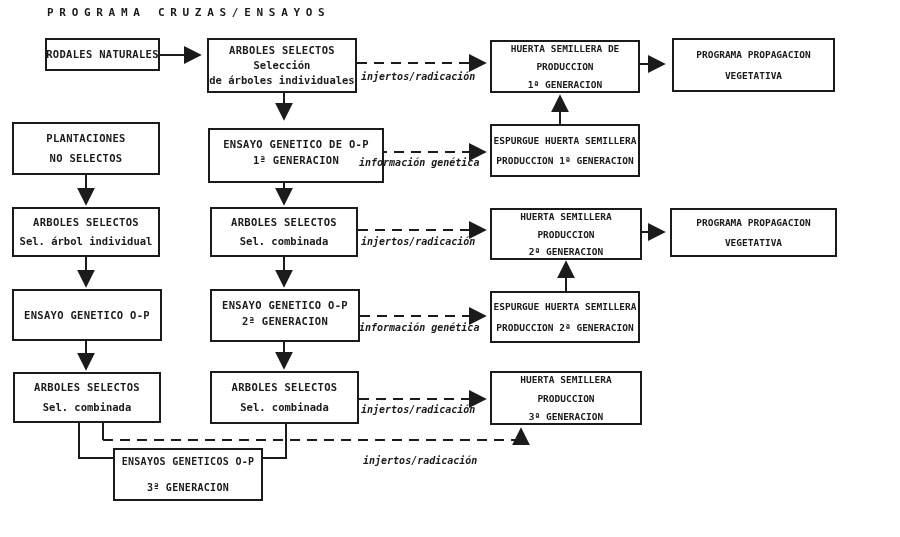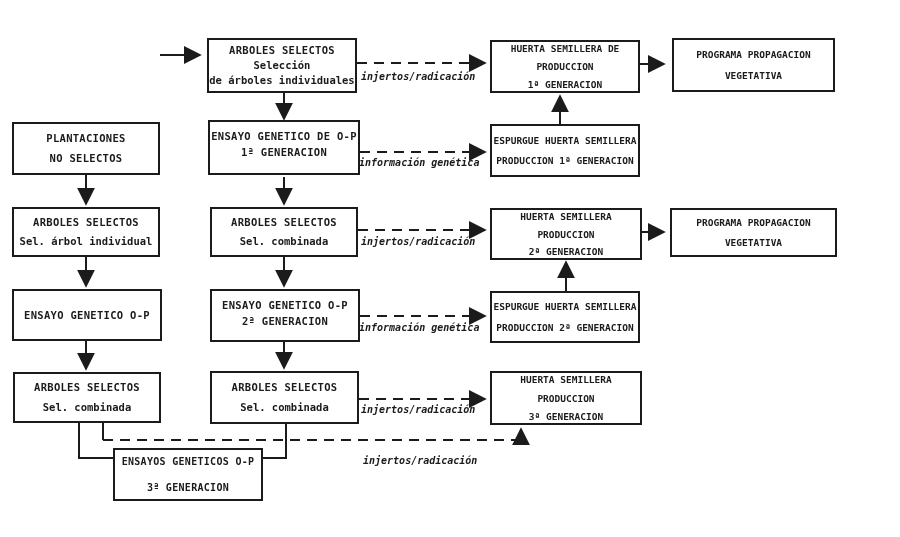--- a/index.html
+++ b/index.html
@@ -65,34 +65,38 @@
     <g stroke="#1b1b1b" stroke-width="2" fill="none" stroke-dasharray="10 7">
       <line x1="357" y1="63" x2="485" y2="63" marker-end="url(#ah)"></line>
       <line x1="360" y1="152" x2="485" y2="152" marker-end="url(#ah)"></line>
       <line x1="358" y1="230" x2="485" y2="230" marker-end="url(#ah)"></line>
       <line x1="360" y1="316" x2="485" y2="316" marker-end="url(#ah)"></line>
       <line x1="359" y1="399" x2="485" y2="399" marker-end="url(#ah)"></line>
       <line x1="103" y1="440" x2="519" y2="440"></line>
     </g>
   </svg>
 
+  <div class="flow-header" style="left:47px;top:6px;letter-spacing:5.7px">PROGRAMA CRUZAS/ENSAYOS</div>
 
+  <div class="box cen" style="left:45px;top:38px;width:115px;height:33px">
+    <div class="t">RODALES NATURALES</div>
+  </div>
 
   <div class="box cen" style="left:207px;top:38px;width:150px;height:55px">
     <div class="t">ARBOLES SELECTOS</div>
     <div class="s">Selección</div>
     <div class="s">de árboles individuales</div>
   </div>
 
   <div class="box spread" style="left:12px;top:122px;width:148px;height:53px">
     <div class="t">PLANTACIONES</div>
     <div class="t">NO SELECTOS</div>
   </div>
 
-  <div class="box topal" style="left:208px;top:120px;width:152px;height:55px">
+  <div class="box topal" style="left:208px;top:128px;width:176px;height:55px">
     <div class="t">ENSAYO GENETICO DE O-P</div>
     <div class="t">1ª GENERACION</div>
   </div>
 
   <div class="box spread" style="left:12px;top:207px;width:148px;height:50px">
     <div class="t">ARBOLES SELECTOS</div>
     <div class="s">Sel. árbol individual</div>
   </div>
 
   <div class="box spread" style="left:210px;top:207px;width:148px;height:50px">

